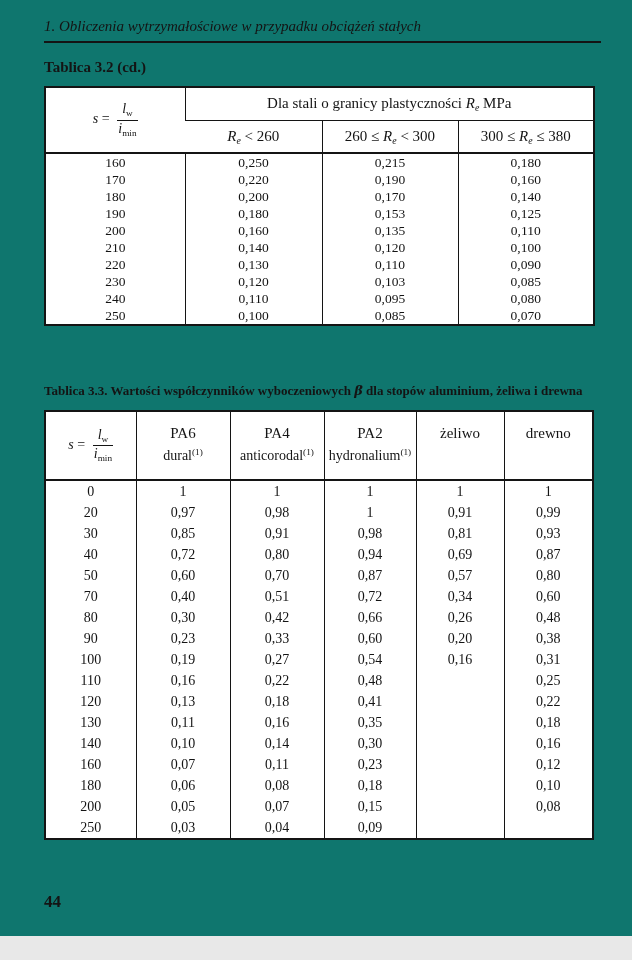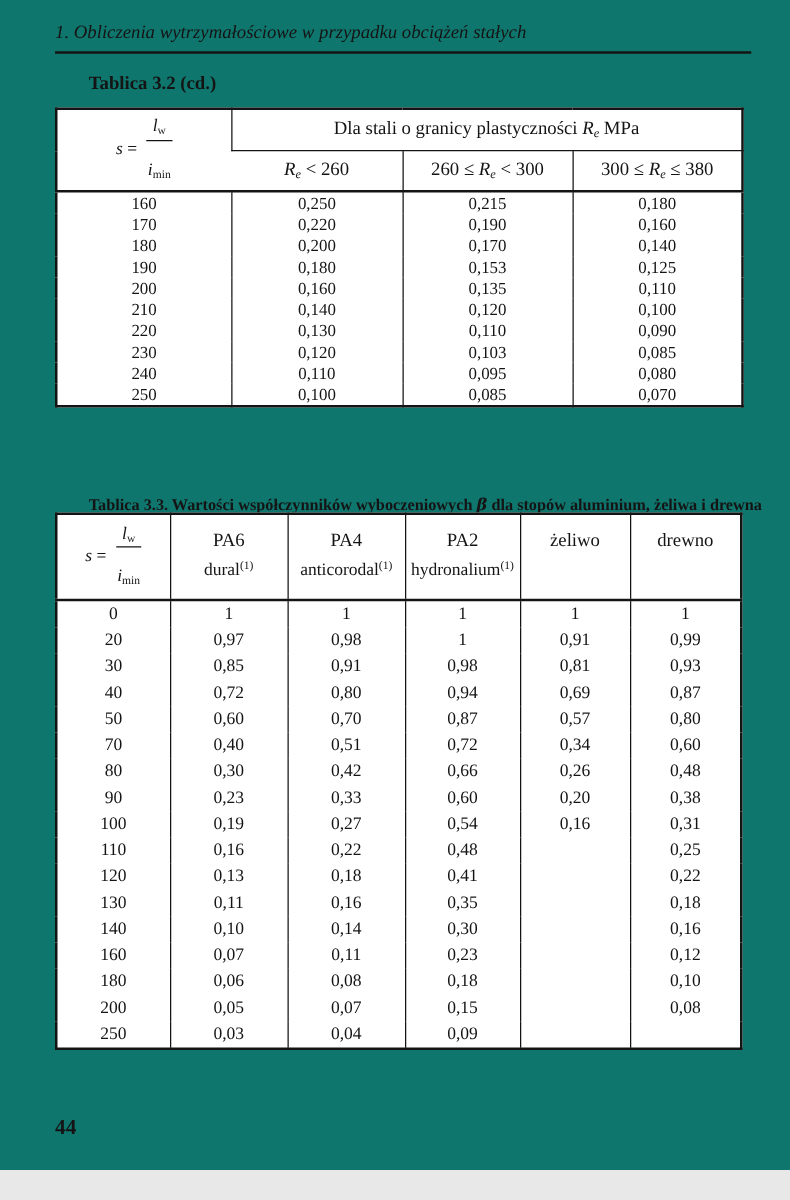--- a/index.html
+++ b/index.html
@@ -13,23 +13,23 @@
   }
   
   .runhead{
     position:absolute;left:44px;top:18px;width:557px;
     font-size:15px;font-style:italic;
     padding-bottom:6px;
     border-bottom:2.2px solid #141414;
     white-space:nowrap;
   }
   
-  .caption{position:absolute;left:44px;font-weight:bold;font-size:15px;white-space:nowrap;margin-left:27px;}
+  .caption{position:absolute;left:44px;font-weight:bold;font-size:15px;white-space:nowrap;}
   .cap1{top:59px;}
-  .cap2{top:396px;font-size:13px;}
+  .cap2{top:383px;font-size:13px;}
   .cap2 .beta{font-style:italic;font-family:"DejaVu Serif",serif;}
   
   table{border-collapse:collapse;table-layout:fixed;position:absolute;left:44px;background:#fff;}
   th,td{padding:0;text-align:center;vertical-align:middle;font-weight:normal;overflow:hidden;}
   th{font-size:15px;}
   td{font-size:13.5px;}
   .t1{top:86px;width:549px;border:2.6px solid #141414;}
   .t2{top:410px;width:548px;border:2.6px solid #141414;}
   .t1 thead{border-bottom:2.6px solid #141414;}
   .t2 thead{border-bottom:2.6px solid #141414;}
@@ -41,21 +41,21 @@
   .t2 tbody td{height:21px;font-size:14px;}
   .t2 thead th{height:57px;vertical-align:top;padding-top:10px;font-size:15px;line-height:1.55;}
   .t2 thead th.fcell{vertical-align:middle;padding-top:0;}
   .mvar{font-style:italic;}
   sub{font-size:0.66em;vertical-align:-0.28em;letter-spacing:0;}
   sup{font-size:0.66em;vertical-align:0.5em;}
   
   .formula{display:inline-block;font-size:14px;white-space:nowrap;}
   .frac{display:inline-block;vertical-align:middle;text-align:center;line-height:1.05;margin-left:4px;}
   .frac .num{display:block;border-bottom:1.3px solid #141414;padding:0 5px 1px;}
-  .frac .den{display:block;padding-top:17px;text-align:center;}
+  .frac .den{display:block;padding-top:1px;text-align:center;}
   .h2line{display:block;font-size:14px;}
   
   .footnote{position:absolute;left:68px;top:856px;font-size:13px;}
   .pagenum{position:absolute;left:44px;top:892px;font-size:17px;font-weight:bold;}
 </style>
 </head>
 <body>
 
 <div class="page">
 

